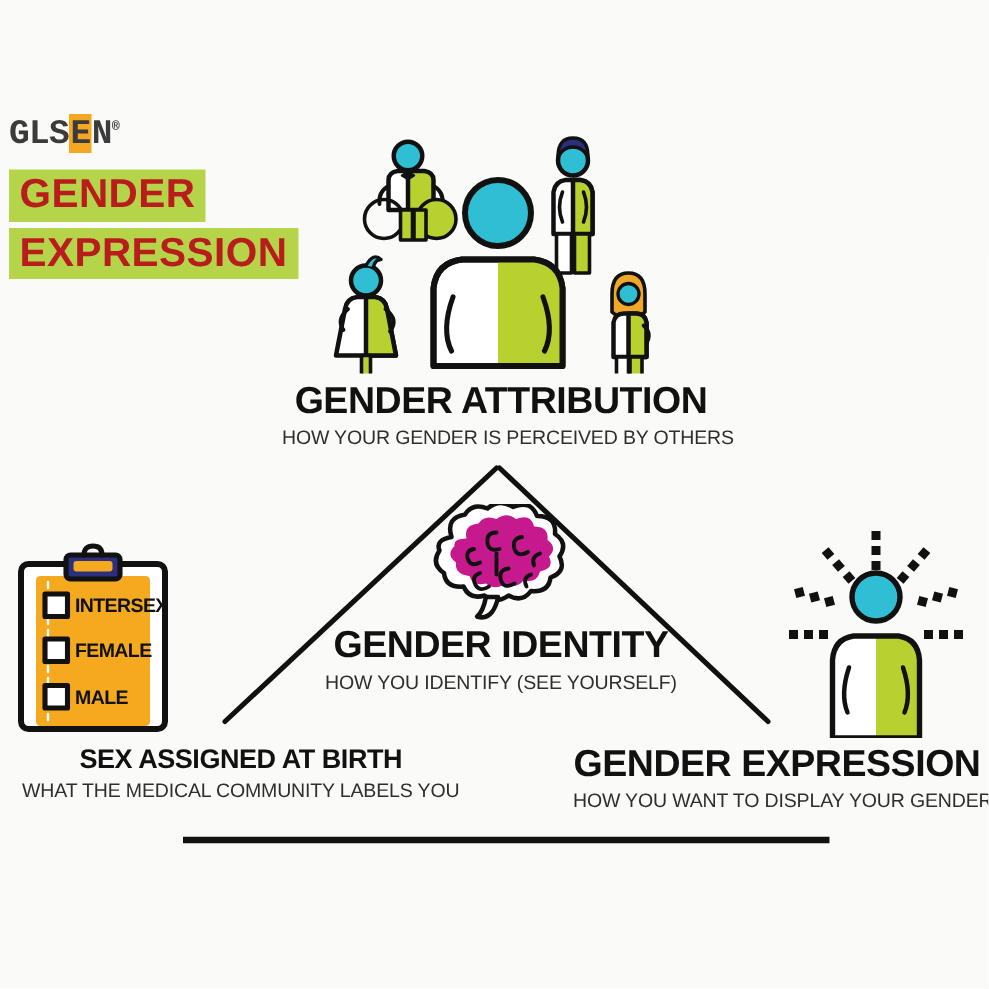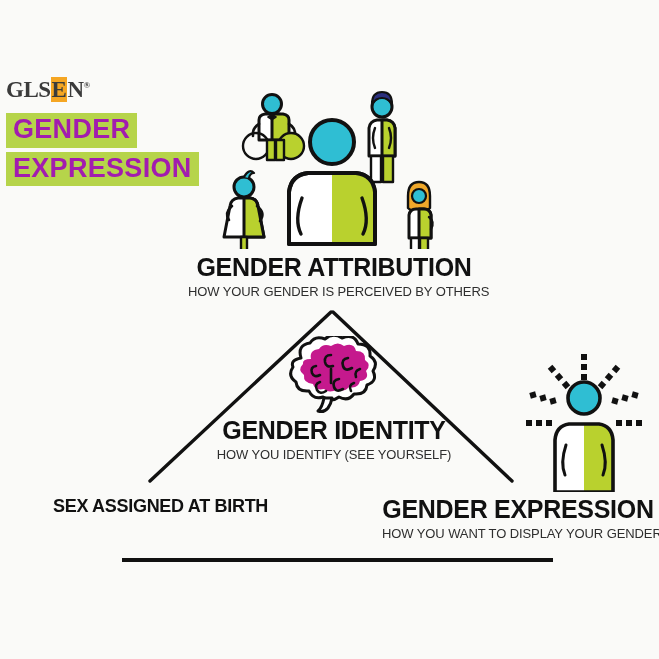--- a/index.html
+++ b/index.html
@@ -17,21 +17,21 @@
   }
 
   
   #logo-block {
     position: absolute;
     left: 6px;
     top: 78px;
     width: 200px;
   }
   .glsen-logo {
-    font-family: Liberation Serif, serif;
+    font-family: Liberation Mono, monospace;
     font-weight: bold;
     font-size: 23px;
     letter-spacing: -0.5px;
     color: #3b3b3b;
     line-height: 1;
     display: inline-block;
     white-space: nowrap;
   }
   .glsen-logo .hl {
     background: #f5a623;
@@ -39,21 +39,21 @@
     padding: 0 1px;
   }
   .glsen-logo .reg {
     font-size: 9px;
     vertical-align: super;
     font-weight: bold;
   }
   .title-band {
     display: inline-block;
     background: #b6d44a;
-    color: #a21caf;
+    color: #b91c1c;
     font-weight: bold;
     font-size: 27px;
     letter-spacing: 0.3px;
     line-height: 1.02;
     padding: 3px 7px 4px 7px;
     white-space: nowrap;
   }
   #title-line1 { margin-top: 12px; }
   #title-line2 { margin-top: 4px; margin-left: 0px; }
 
@@ -209,20 +209,46 @@
           <path d="M71 43 q-7 1 -5 8 q2 6 9 2"></path>
           <path d="M86 47 q-6 2 -3 8"></path>
           <path d="M63 33 q0 9 0 14"></path>
         </g>
 
         <path d="M56 62 q-2 10 -6 13 q6 2 10 -3 q3 -4 4 -10 z" fill="#ffffff"></path>
       </g>
     </svg>
   </div>
 
+  <div id="art-clipboard" class="art">
+    <svg viewBox="0 0 110 128" width="110" height="128">
+      <g stroke="#111111" stroke-linejoin="round" stroke-linecap="round">
+
+        <rect x="6" y="14" width="96" height="110" rx="5" fill="#ffffff" stroke-width="4"></rect>
+
+        <rect x="16" y="22" width="76" height="100" rx="3" fill="#f5a91f" stroke="none"></rect>
+        <path d="M24 26 v92" stroke="#ffffff" stroke-width="1.6" stroke-dasharray="4 4" fill="none"></path>
+
+        <rect x="36" y="8" width="36" height="16" rx="3" fill="#2b2f7e" stroke-width="3.4"></rect>
+        <rect x="41" y="12" width="26" height="7" rx="2" fill="#f5a91f" stroke="none"></rect>
+        <path d="M48 8 q0 -6 6 -6 q6 0 6 6" fill="none" stroke-width="3.4"></path>
+
+        <g>
+          <rect class="cb" x="22" y="34" width="15" height="15" fill="#ffffff" stroke-width="3.4"></rect>
+          <rect class="cb" x="22" y="64" width="15" height="15" fill="#ffffff" stroke-width="3.4"></rect>
+          <rect class="cb" x="22" y="95" width="15" height="15" fill="#ffffff" stroke-width="3.4"></rect>
+        </g>
+      </g>
+      <g font-family="Liberation Sans, sans-serif" font-weight="bold" font-size="13" fill="#111111" letter-spacing="-0.4">
+        <text x="42" y="46">INTERSEX</text>
+        <text x="42" y="76">FEMALE</text>
+        <text x="42" y="107">MALE</text>
+      </g>
+    </svg>
+  </div>
 
   <div id="art-expression" class="art">
     <svg viewBox="0 0 124 140" width="124" height="140">
       <g stroke="#111111" stroke-linejoin="round" stroke-linecap="round">
 
         <g fill="#111111" stroke="none">
 
           <rect x="59" y="2" width="6" height="6"></rect>
           <rect x="59" y="12" width="6" height="6"></rect>
           <rect x="59" y="22" width="6" height="6"></rect>
@@ -270,20 +296,21 @@
     <div class="sec-sub">HOW YOUR GENDER IS PERCEIVED BY OTHERS</div>
   </div>
 
   <div id="sec-identity" class="section">
     <div class="sec-title">GENDER IDENTITY</div>
     <div class="sec-sub">HOW YOU IDENTIFY (SEE YOURSELF)</div>
   </div>
 
   <div id="sec-birth" class="section">
     <div class="sec-title">SEX ASSIGNED AT BIRTH</div>
+    <div class="sec-sub">WHAT THE MEDICAL COMMUNITY LABELS YOU</div>
   </div>
 
   <div id="sec-expression" class="section">
     <div class="sec-title">GENDER EXPRESSION</div>
     <div class="sec-sub">HOW YOU WANT TO DISPLAY YOUR GENDER</div>
   </div>
 
 </div>
 
 </body></html>

